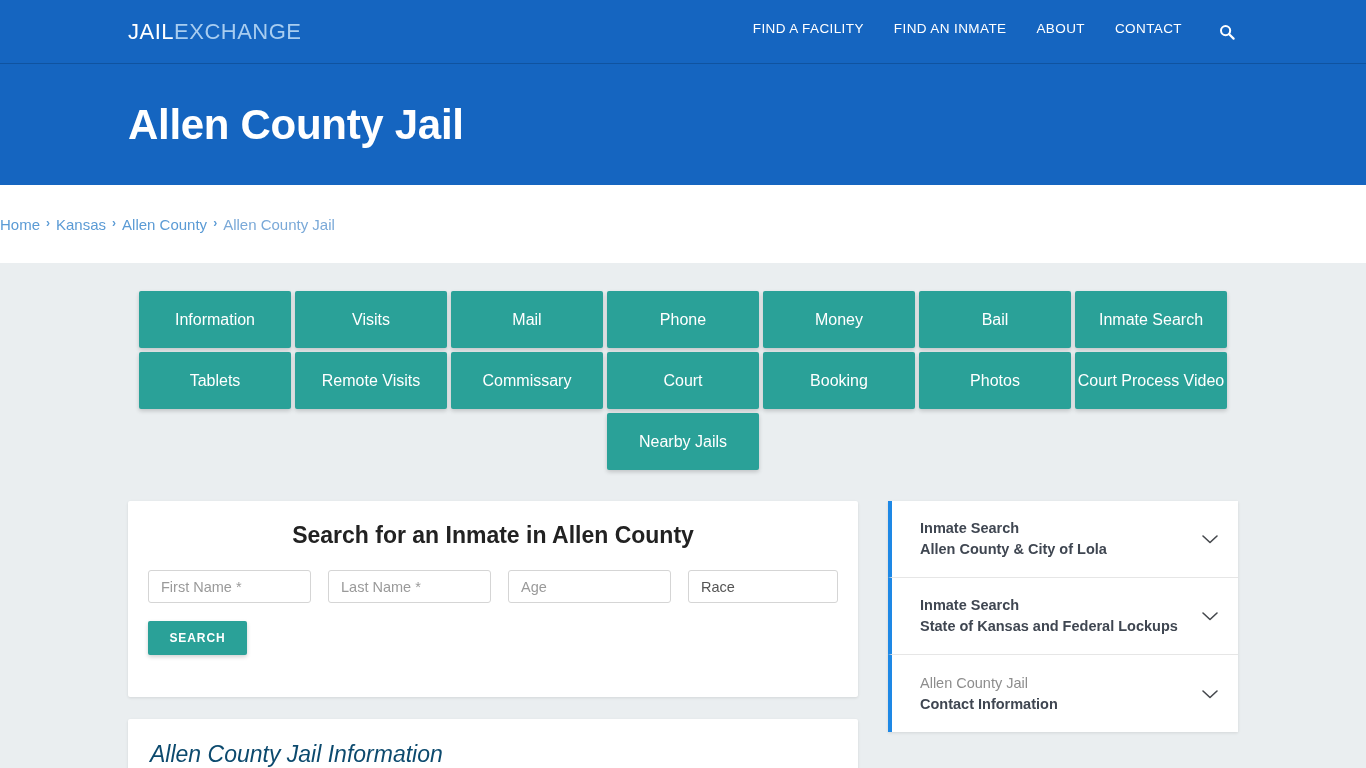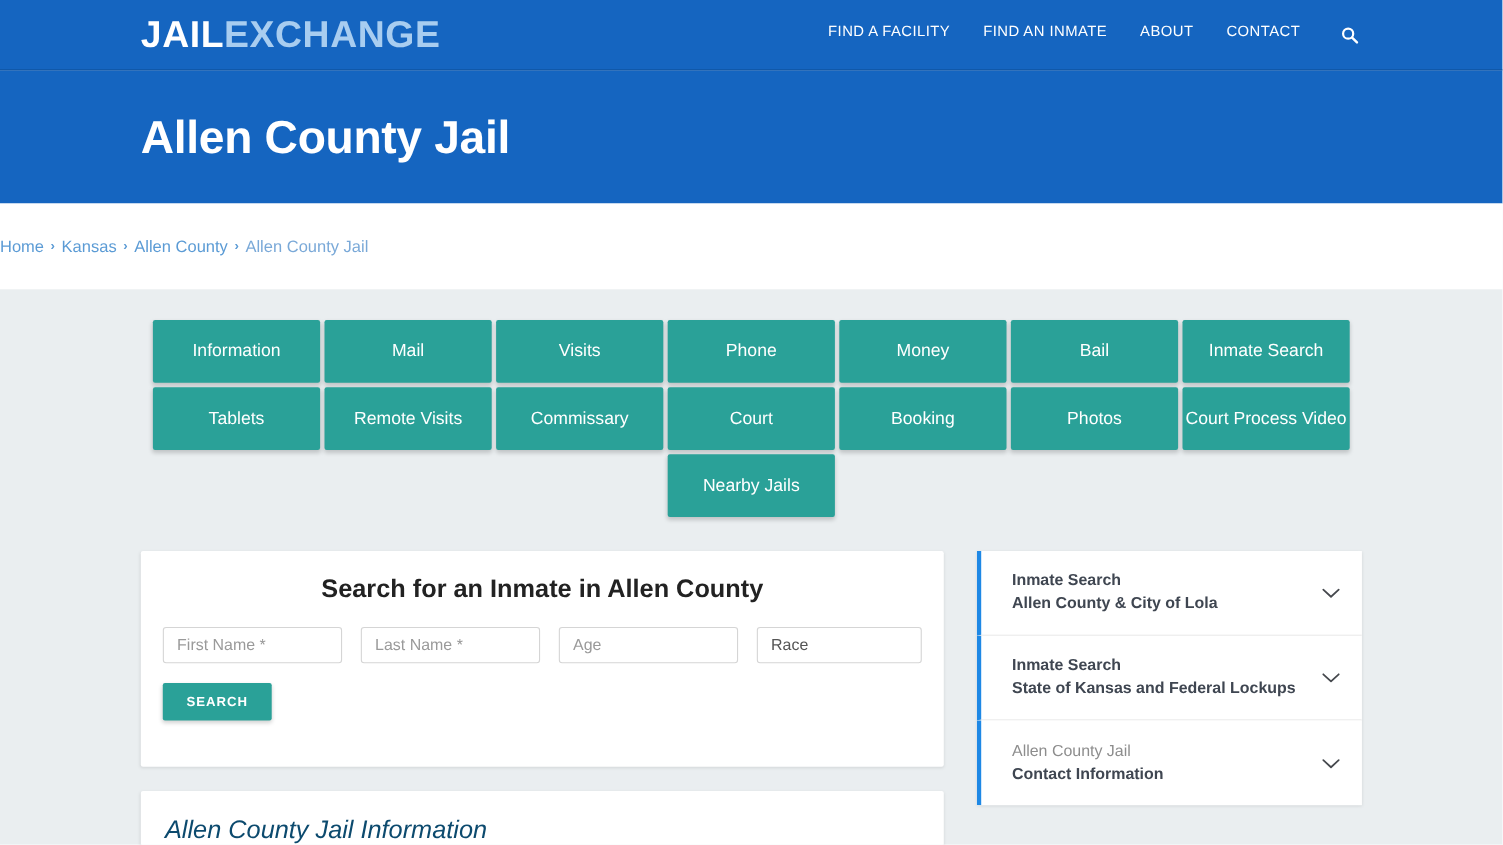--- a/index.html
+++ b/index.html
@@ -16,22 +16,22 @@
   .topbar {
     height: 64px;
     background: #1565c0;
     border-bottom: 1px solid #0f53a0;
     display: flex;
     align-items: center;
     position: relative;
   }
   .logo {
     margin-left: 128px;
-    font-size: 34px;
-    font-weight: bold;
+    font-size: 22px;
+    font-weight: normal;
     letter-spacing: 0.5px;
     line-height: 1;
     user-select: none;
   }
   .logo .jail { color: #ffffff; }
   .logo .exchange { color: #a8cdf0; }
 
   .nav {
     margin-left: auto;
     margin-right: 128px;
@@ -275,22 +275,22 @@
     <a href="#">Allen County</a>
     <span class="sep">›</span>
     <span class="current">Allen County Jail</span>
   </div>
 </div>
 
 <div class="body-grey">
 
   <div class="btn-grid">
     <button class="tealbtn">Information</button>
+    <button class="tealbtn">Visits</button>
     <button class="tealbtn">Mail</button>
-    <button class="tealbtn">Visits</button>
     <button class="tealbtn">Phone</button>
     <button class="tealbtn">Money</button>
     <button class="tealbtn">Bail</button>
     <button class="tealbtn">Inmate Search</button>
 
     <button class="tealbtn">Tablets</button>
     <button class="tealbtn">Remote Visits</button>
     <button class="tealbtn">Commissary</button>
     <button class="tealbtn">Court</button>
     <button class="tealbtn">Booking</button>

